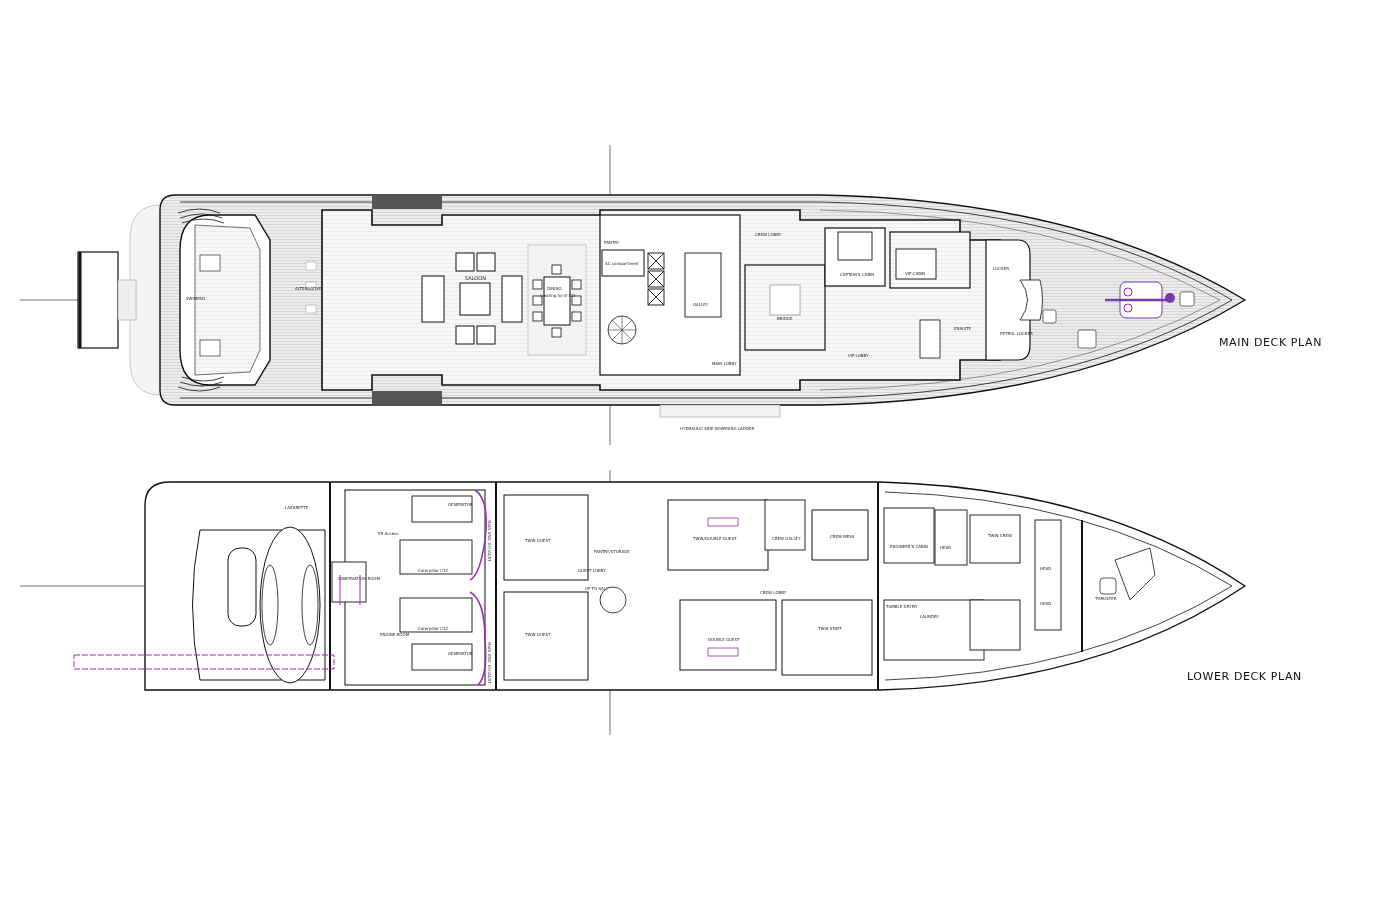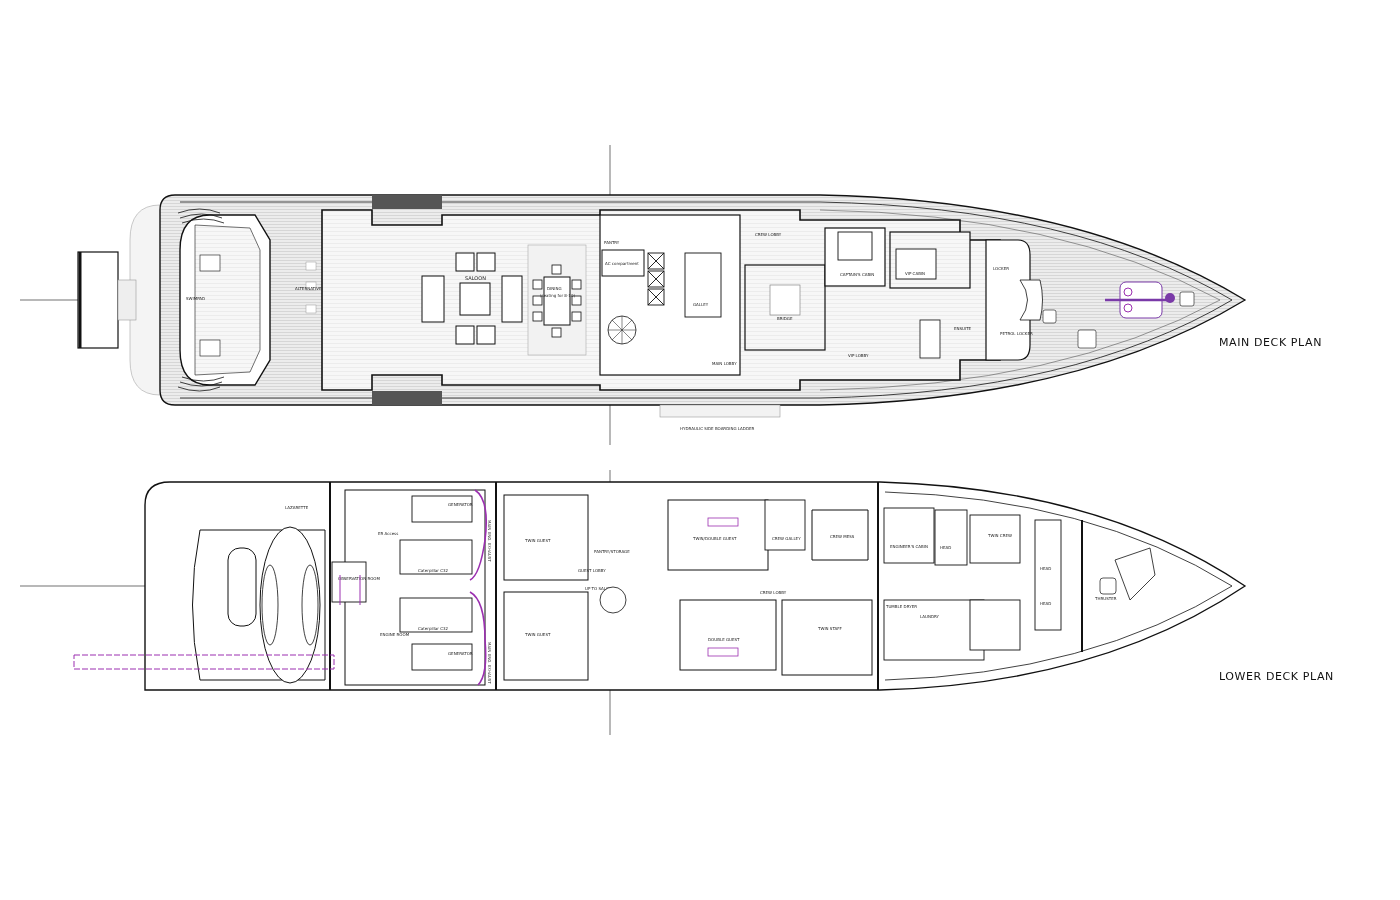--- a/index.html
+++ b/index.html
@@ -257,14 +257,14 @@
     <text class="lbl" x="1040" y="605">HEAD</text>
     <text class="lbl" x="920" y="618">LAUNDRY</text>
     <text class="lbl" x="886" y="608">TUMBLE DRYER</text>
 
     <path d="M1115 560 L1150 548 L1155 575 L1130 600 Z" fill="#fff" stroke="#111" stroke-width="0.8"></path>
     <rect x="1100" y="578" width="16" height="16" rx="3" fill="#fff" stroke="#111" stroke-width="0.7"></rect>
     <text class="lbl" x="1095" y="600">THRUSTER</text>
   </svg>
 
   <div class="plan-title" style="left:1219px;top:336px;">MAIN DECK PLAN</div>
-  <div class="plan-title" style="left:1219px;top:670px;">LOWER DECK PLAN</div>
+  <div class="plan-title" style="left:1187px;top:670px;">LOWER DECK PLAN</div>
 </div>
 
 </body></html>

